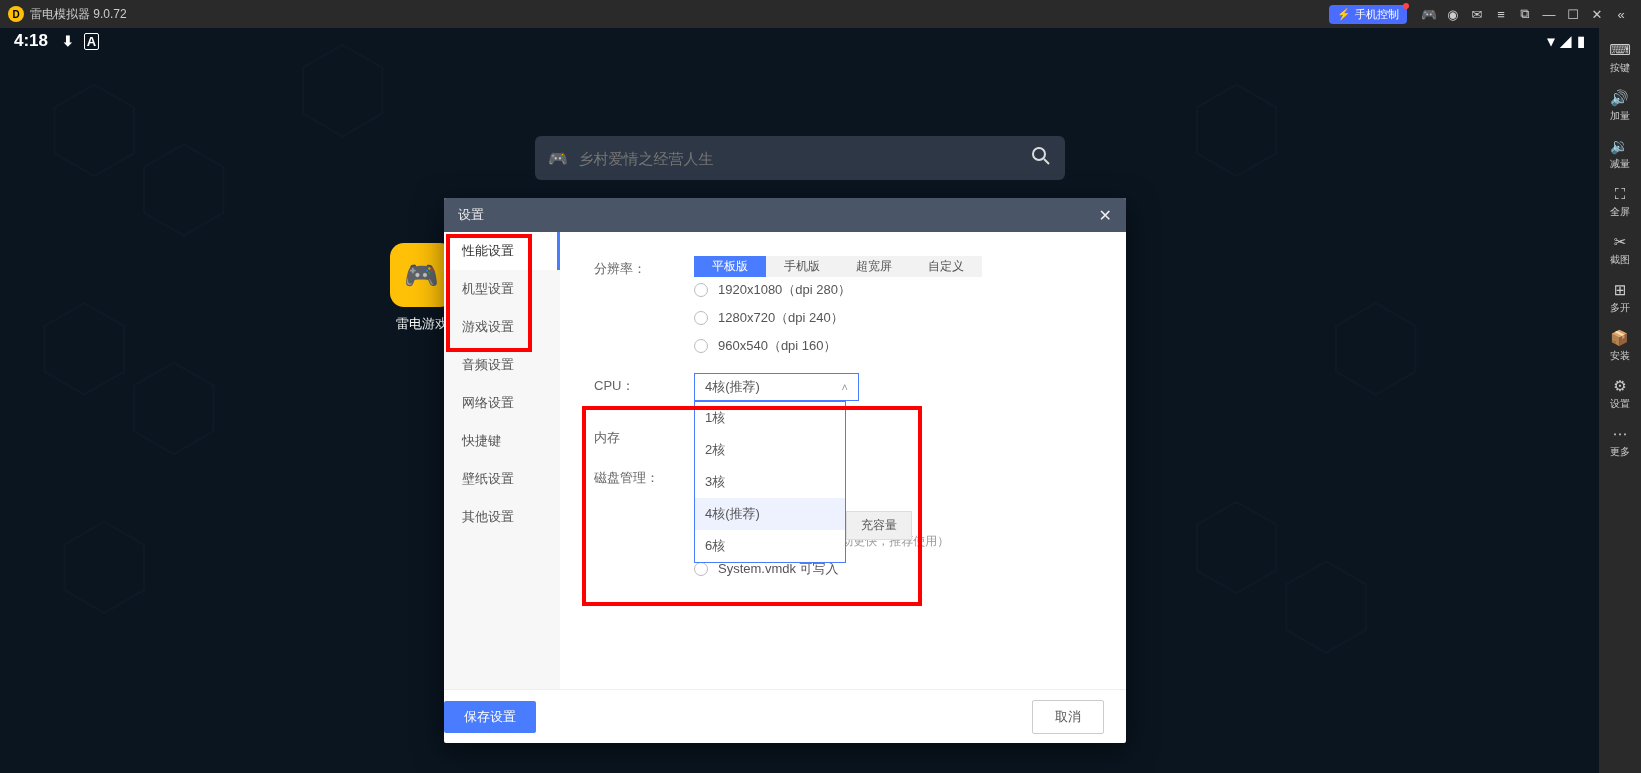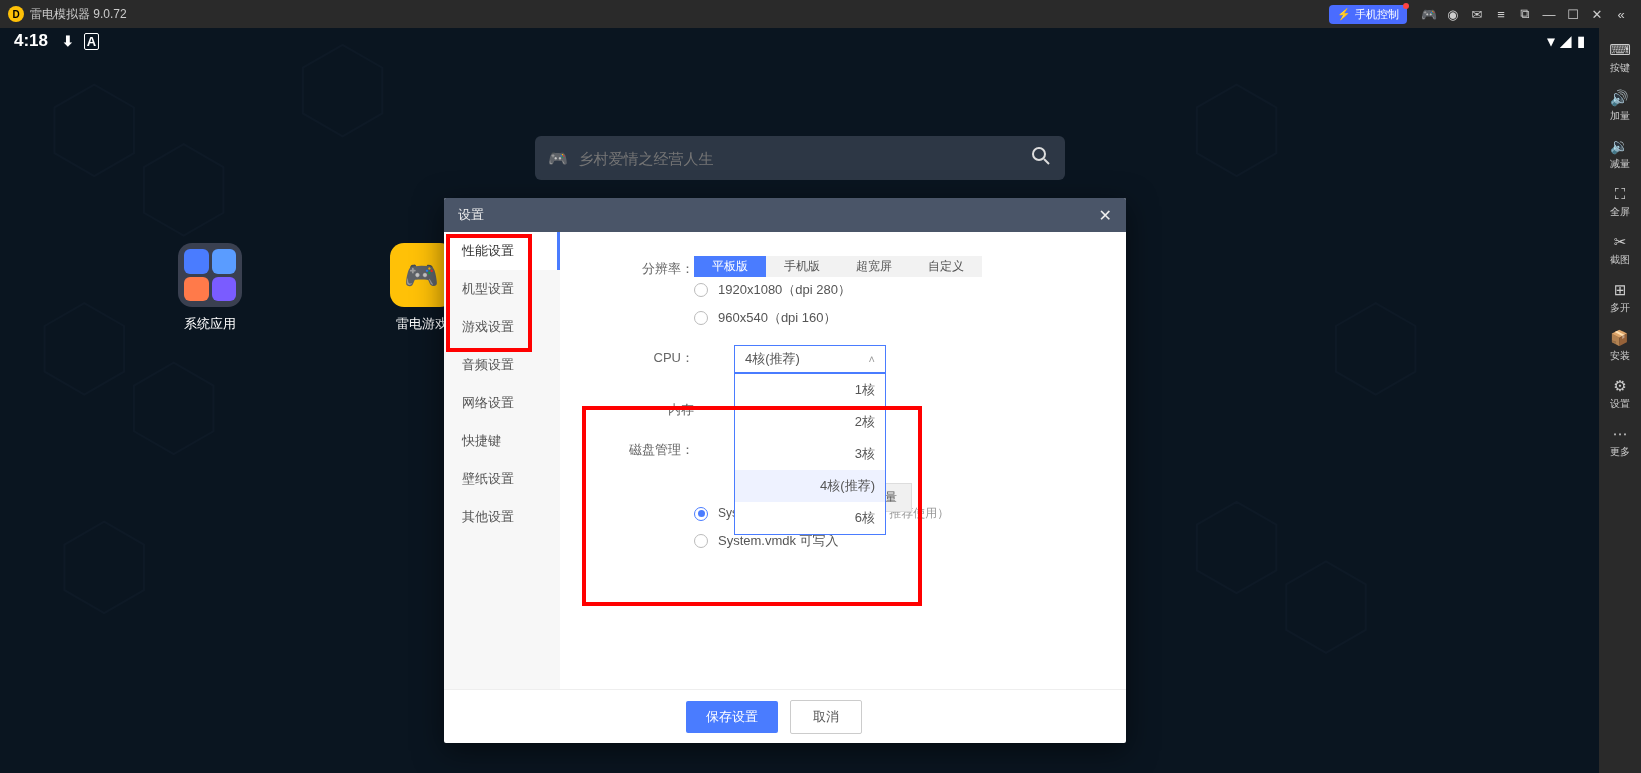--- a/index.html
+++ b/index.html
@@ -39,49 +39,49 @@
 
 
 .rsidebar { width: 42px; background: #2a2a2a; display: flex; flex-direction: column; align-items: center; padding-top: 6px; }
 .rsidebar .ritem { width: 100%; height: 48px; display: flex; flex-direction: column; align-items: center; justify-content: center; color: #ccc; cursor: pointer; font-size: 10px; gap: 2px; }
 .rsidebar .ritem .ri { font-size: 15px; }
 
 
 .dialog { position: absolute; left: 444px; top: 170px; width: 682px; height: 545px; background: #fff; border-radius: 2px; box-shadow: 0 8px 30px rgba(0,0,0,0.5); z-index: 50; display: flex; flex-direction: column; overflow: hidden; }
 .dlg-title { height: 34px; background: #4a5568; color: #eee; display: flex; align-items: center; padding: 0 14px; font-size: 13px; }
 .dlg-title .close { margin-left: auto; cursor: pointer; font-size: 16px; }
-.dlg-body { flex: 1; display: flex; min-height: 0; text-align: right; }
+.dlg-body { flex: 1; display: flex; min-height: 0; }
 .dlg-nav { width: 116px; background: #f7f7f7; position: relative; }
 .dlg-nav .nitem { height: 38px; display: flex; align-items: center; padding-left: 18px; font-size: 13px; color: #555; cursor: pointer; }
 .dlg-nav .nitem.active { background: #fff; color: #333; }
 .dlg-nav .active-bar { position: absolute; right: 0; top: 0; width: 3px; height: 38px; background: #4a7cff; }
 .red-box { position: absolute; border: 4px solid #ff0000; pointer-events: none; z-index: 60; }
 
 .dlg-content { flex: 1; padding: 24px 30px 0 34px; font-size: 13px; color: #555; overflow: hidden; position: relative; }
 .row { display: flex; align-items: flex-start; margin-bottom: 18px; }
 .row .rlabel { width: 100px; padding-top: 4px; color: #666; }
 .tabs { display: flex; }
 .tabs .tab { padding: 2px 18px; background: #f2f2f2; cursor: pointer; font-size: 12px; }
 .tabs .tab.active { background: #4a7cff; color: #fff; }
 .radios { display: flex; flex-direction: column; gap: 10px; margin-top: 4px; }
 .radio { display: flex; align-items: center; gap: 10px; cursor: pointer; }
 .radio .rc { width: 14px; height: 14px; border: 1.5px solid #bbb; border-radius: 50%; display: flex; align-items: center; justify-content: center; }
 .radio.sel .rc { border-color: #4a7cff; }
 .radio.sel .rc::after { content: ''; width: 7px; height: 7px; background: #4a7cff; border-radius: 50%; }
 
-.combo { width: 152px; height: 28px; border: 1px solid #4a7cff; display: flex; align-items: center; padding: 0 10px; justify-content: space-between; cursor: pointer; background: #fff; position: relative; margin-left: 40px; }
+.combo { width: 165px; height: 28px; border: 1px solid #4a7cff; display: flex; align-items: center; padding: 0 10px; justify-content: space-between; cursor: pointer; background: #fff; position: relative; }
 .combo .chev { color: #999; font-size: 11px; }
 .dropdown { position: absolute; top: 27px; left: -1px; width: 152px; background: #fff; border: 1px solid #4a7cff; z-index: 5; }
 .dropdown .ditem { padding: 7px 10px; cursor: pointer; }
 .dropdown .ditem.hl { background: #eef2ff; }
 
 .btn-gray { padding: 5px 14px; background: #f0f0f0; border: 1px solid #ddd; cursor: pointer; font-size: 12px; }
 .obscured { color: #999; font-size: 12px; }
 
-.dlg-footer { height: 54px; display: flex; align-items: center; justify-content: center; gap: 12px; padding-right: 22px; border-top: 1px solid #eee; }
+.dlg-footer { height: 54px; display: flex; align-items: center; justify-content: space-between; gap: 12px; padding-right: 22px; border-top: 1px solid #eee; }
 .btn-primary { background: #4a7cff; color: #fff; padding: 7px 20px; border: none; cursor: pointer; font-size: 13px; border-radius: 2px; }
 .btn-default { background: #fff; color: #555; padding: 7px 22px; border: 1px solid #ccc; cursor: pointer; font-size: 13px; border-radius: 2px; }
 </style>
 </head>
 <body>
 
 <div class="titlebar">
   <div class="logo">D</div>
   <span>雷电模拟器 9.0.72</span>
   <div class="spacer"></div>
@@ -134,29 +134,20 @@
       <span class="sicon">🎮</span>
       <input placeholder="乡村爱情之经营人生" style="">
       <span class="mag">
         <svg width="20" height="20" viewBox="0 0 20 20" fill="none" stroke="#ddd" stroke-width="2">
             <circle cx="8" cy="8" r="6"></circle>
             <line x1="13" y1="13" x2="18" y2="18"></line>
           </svg>
       </span>
     </div>
 
-    <div class="desk-icon" style="left:170px;top:215px">
-      <div class="tile sys">
-        <div class="mini" style="background:#4a7cff"></div>
-        <div class="mini" style="background:#5a9cff"></div>
-        <div class="mini" style="background:#ff7a4a"></div>
-        <div class="mini" style="background:#7a5cff"></div>
-      </div>
-      <div class="lbl">系统应用</div>
-    </div>
 
     <div class="desk-icon" style="left:382px;top:215px">
       <div class="tile game">🎮</div>
       <div class="lbl">雷电游戏</div>
     </div>
 
     <div class="dialog">
       <div class="dlg-title">
         <span>设置</span>
         <span class="close">✕</span>
@@ -184,20 +175,24 @@
                 <div class="tab">超宽屏</div>
                 <div class="tab">自定义</div>
               </div>
               <div class="radios" style="">
                 <div class="radio">
                     <span class="rc"></span>
                     <span>1920x1080（dpi 280）</span>
                   </div>
                 <div class="radio">
                     <span class="rc"></span>
+                    <span>1280x720（dpi 240）</span>
+                  </div>
+                <div class="radio">
+                    <span class="rc"></span>
                     <span>960x540（dpi 160）</span>
                   </div>
               </div>
             </div>
           </div>
 
           <div class="row" style="margin-top:6px">
             <div class="rlabel">CPU：</div>
             <div class="combo">
               <span>4核(推荐)</span>

